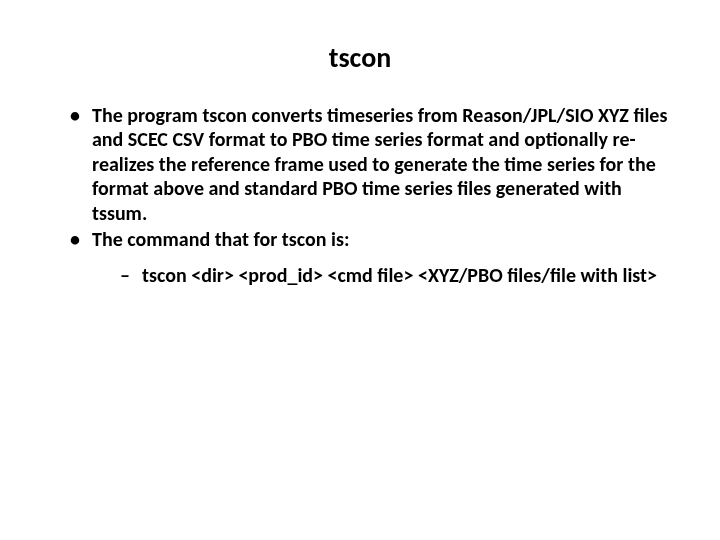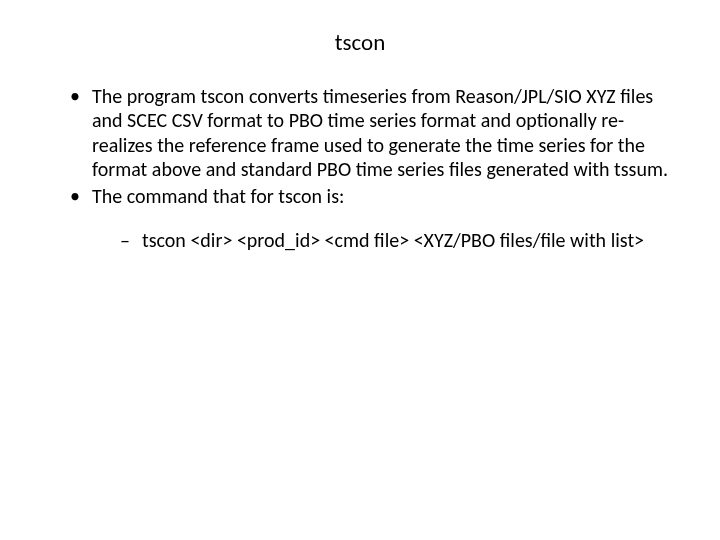--- a/index.html
+++ b/index.html
@@ -1,32 +1,33 @@
 <!DOCTYPE html>
 <html><head>
   <meta charset="utf-8">
   <style>
     * {
       margin: 0;
       padding: 0;
       box-sizing: border-box;
+      font-weight: bold;
     }
     body {
       width: 720px;
       height: 540px;
       background: #ffffff;
       font-family: Calibri, "Segoe UI", Arial, sans-serif;
       color: #000000;
       padding: 20px 50px 20px 50px;
     }
     .title {
       text-align: center;
-      font-size: 23px;
-      font-weight: normal;
-      margin-top: 8px;
+      font-size: 28px;
+      font-weight: bold;
+      margin-top: 20px;
       margin-bottom: 28px;
     }
     .bullet-list {
       list-style: none;
       padding-left: 20px;
     }
     .bullet-item {
       position: relative;
       padding-left: 22px;
       font-size: 20px;
@@ -36,21 +37,21 @@
     .bullet-item::before {
       content: "•";
       position: absolute;
       left: 0;
       top: 0;
       font-size: 20px;
     }
     .sub-list {
       list-style: none;
       padding-left: 28px;
-      margin-top: 20px;
+      margin-top: 12px;
     }
     .sub-item {
       position: relative;
       padding-left: 22px;
       font-size: 20px;
       line-height: 1.22;
     }
     .sub-item::before {
       content: "–";
       position: absolute;

